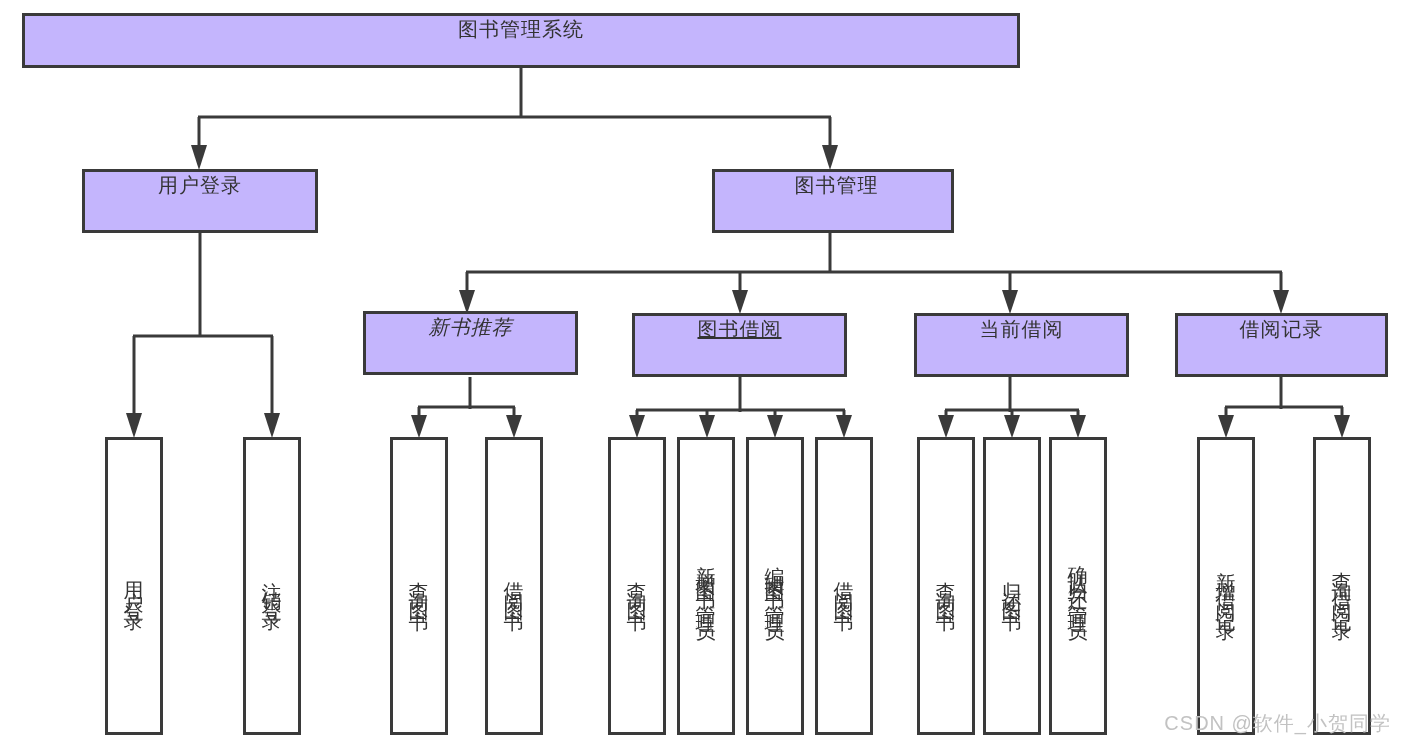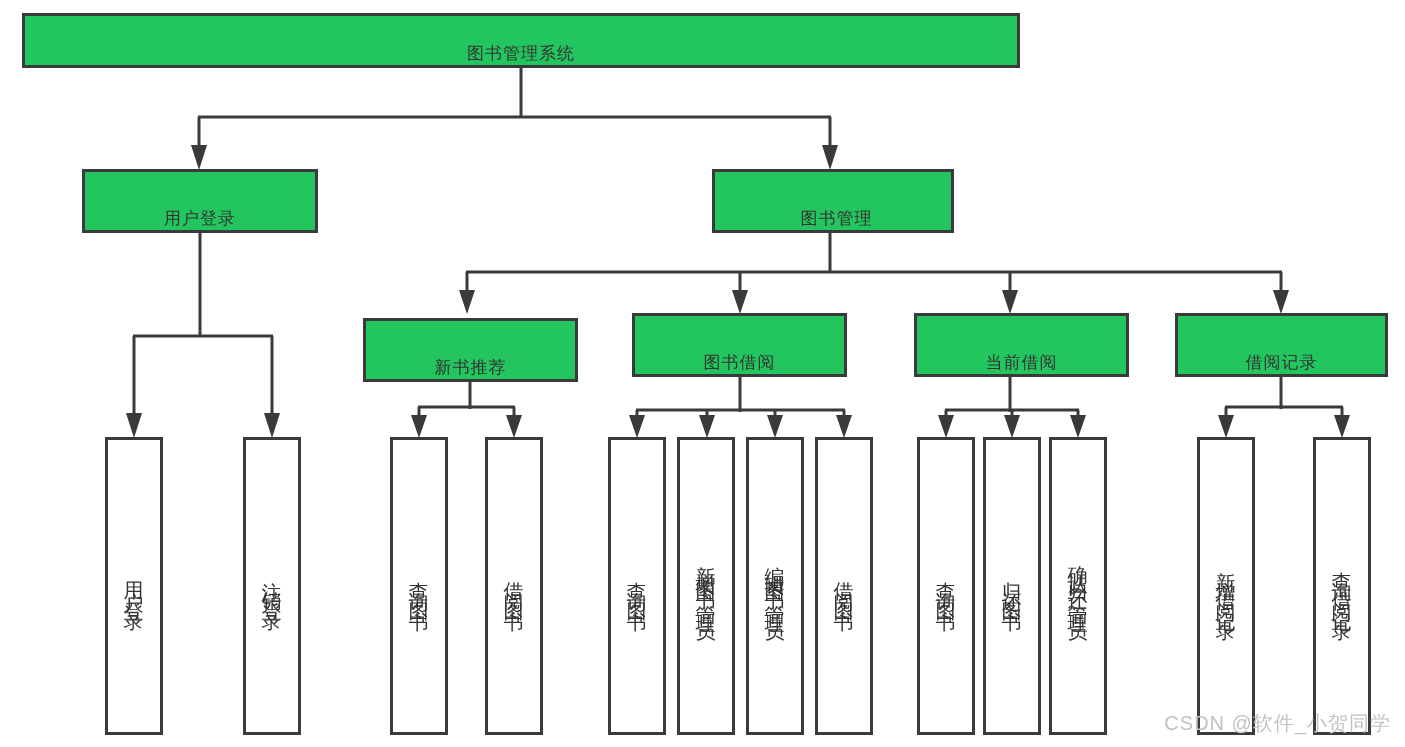--- a/index.html
+++ b/index.html
@@ -15,24 +15,24 @@
     background:var(--bg-color);
     font-family:"Liberation Sans","DejaVu Sans",sans-serif;
     color:var(--text-color);
     overflow:hidden;
   }
   .connectors{position:absolute;left:0;top:0;}
   .connectors line{stroke:var(--line-color);stroke-width:3;}
   .connectors polygon{fill:var(--line-color);stroke:none;}
   .hbox{
     position:absolute;
-    background:#22c55e;
+    background:#c4b5fd;
     border:3px solid var(--line-color);
-    display:flex;align-items:flex-end;justify-content:center;
-    font-size:17px;
+    display:flex;align-items:flex-start;justify-content:center;
+    font-size:20px;
     letter-spacing:1px;
     z-index:2;
   }
   .vbox{
     position:absolute;
     top:437px;
     width:52px;height:292px;
     background:#fff;
     border:3px solid var(--line-color);
     display:flex;align-items:center;justify-content:center;
@@ -128,24 +128,24 @@
     <span>图书管理系统</span>
   </div>
 
   <div class="hbox" style="left:82px;top:169px;width:230px;height:58px;">
     <span>用户登录</span>
   </div>
   <div class="hbox" style="left:712px;top:169px;width:229px;height:58px;padding-left:7px;">
     <span>图书管理</span>
   </div>
 
-  <div class="hbox" style="left:363px;top:318px;width:209px;height:58px;">
+  <div class="hbox" style="left:363px;top:311px;width:209px;height:58px;font-style:italic;">
     <span>新书推荐</span>
   </div>
-  <div class="hbox" style="left:632px;top:313px;width:209px;height:58px;">
+  <div class="hbox" style="left:632px;top:313px;width:209px;height:58px;text-decoration:underline;">
     <span>图书借阅</span>
   </div>
   <div class="hbox" style="left:902px;top:313px;width:209px;height:58px;margin-left:12px;">
     <span>当前借阅</span>
   </div>
   <div class="hbox" style="left:1175px;top:313px;width:207px;height:58px;">
     <span>借阅记录</span>
   </div>
 
   <div class="vbox" style="left:105px;">

